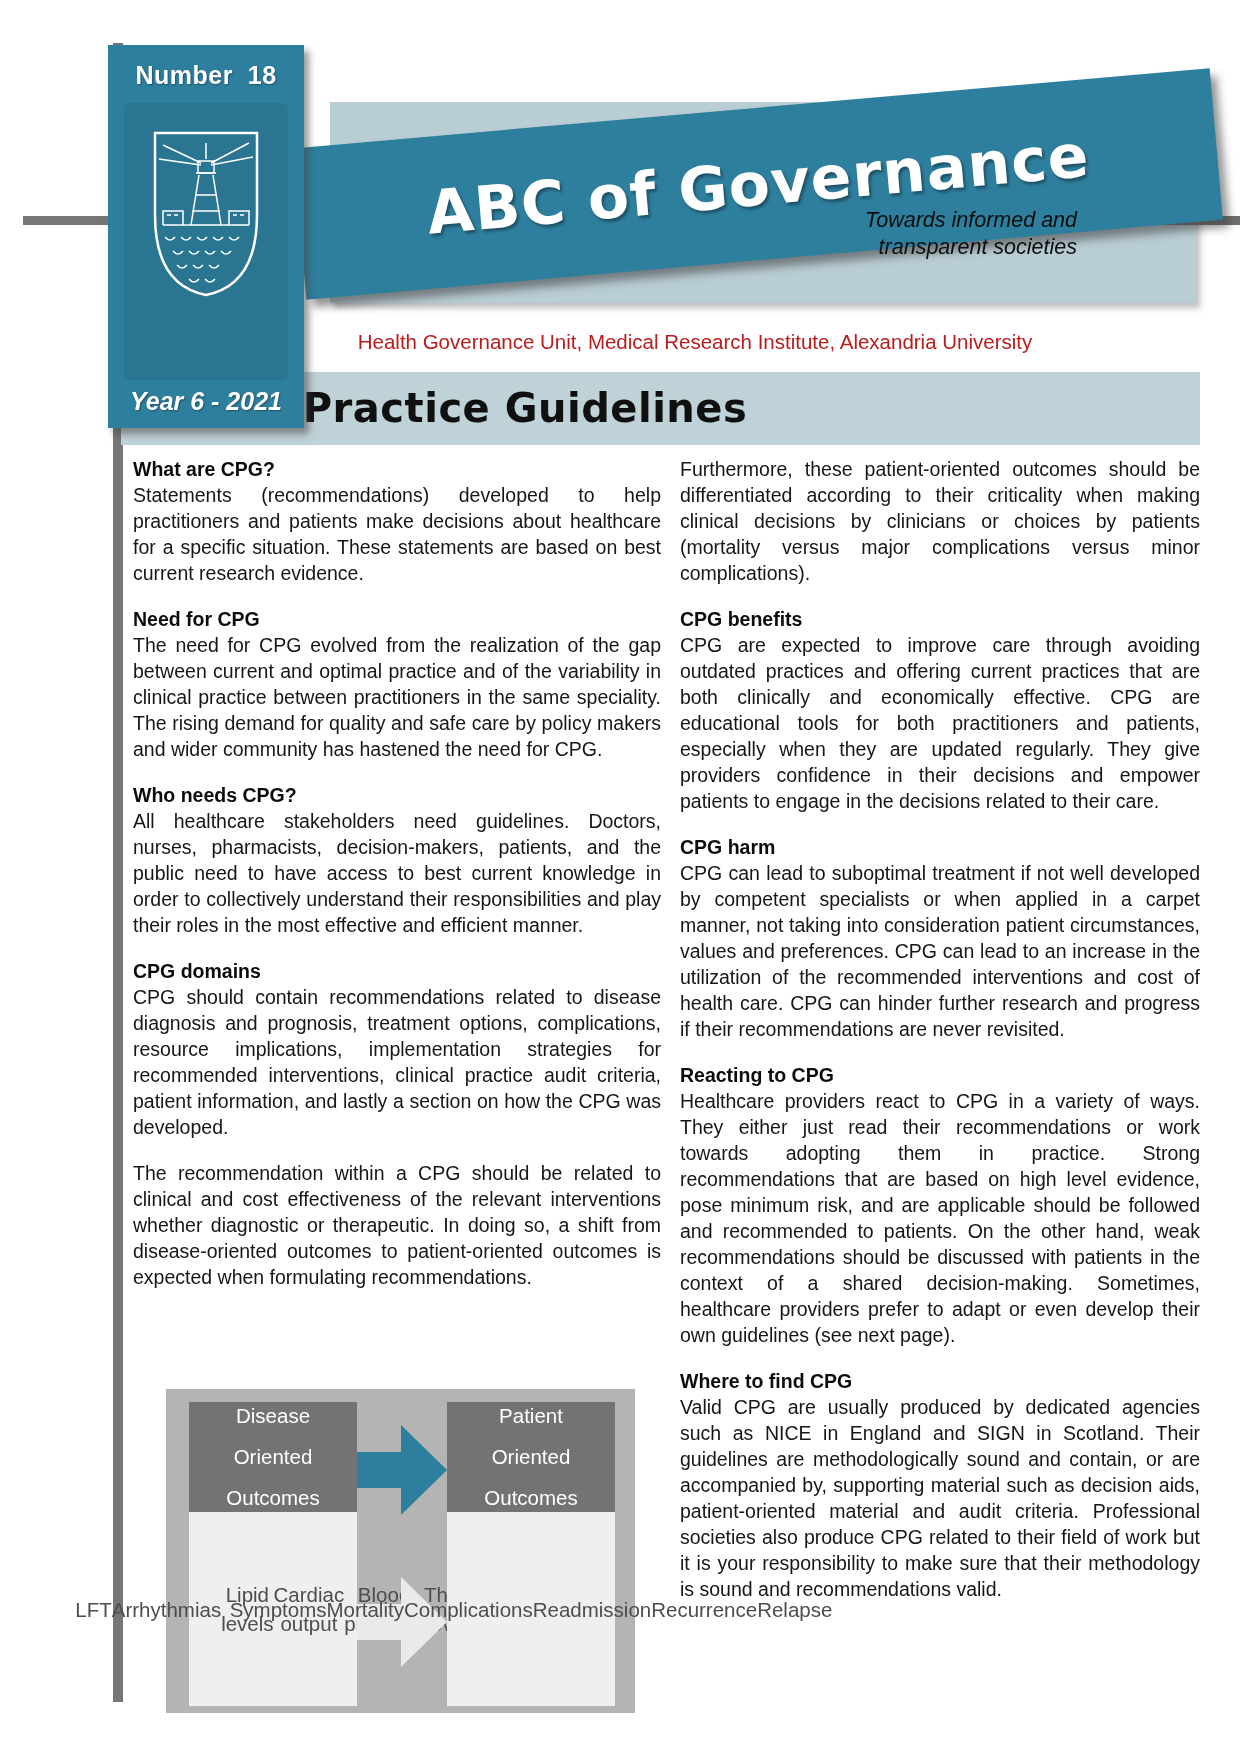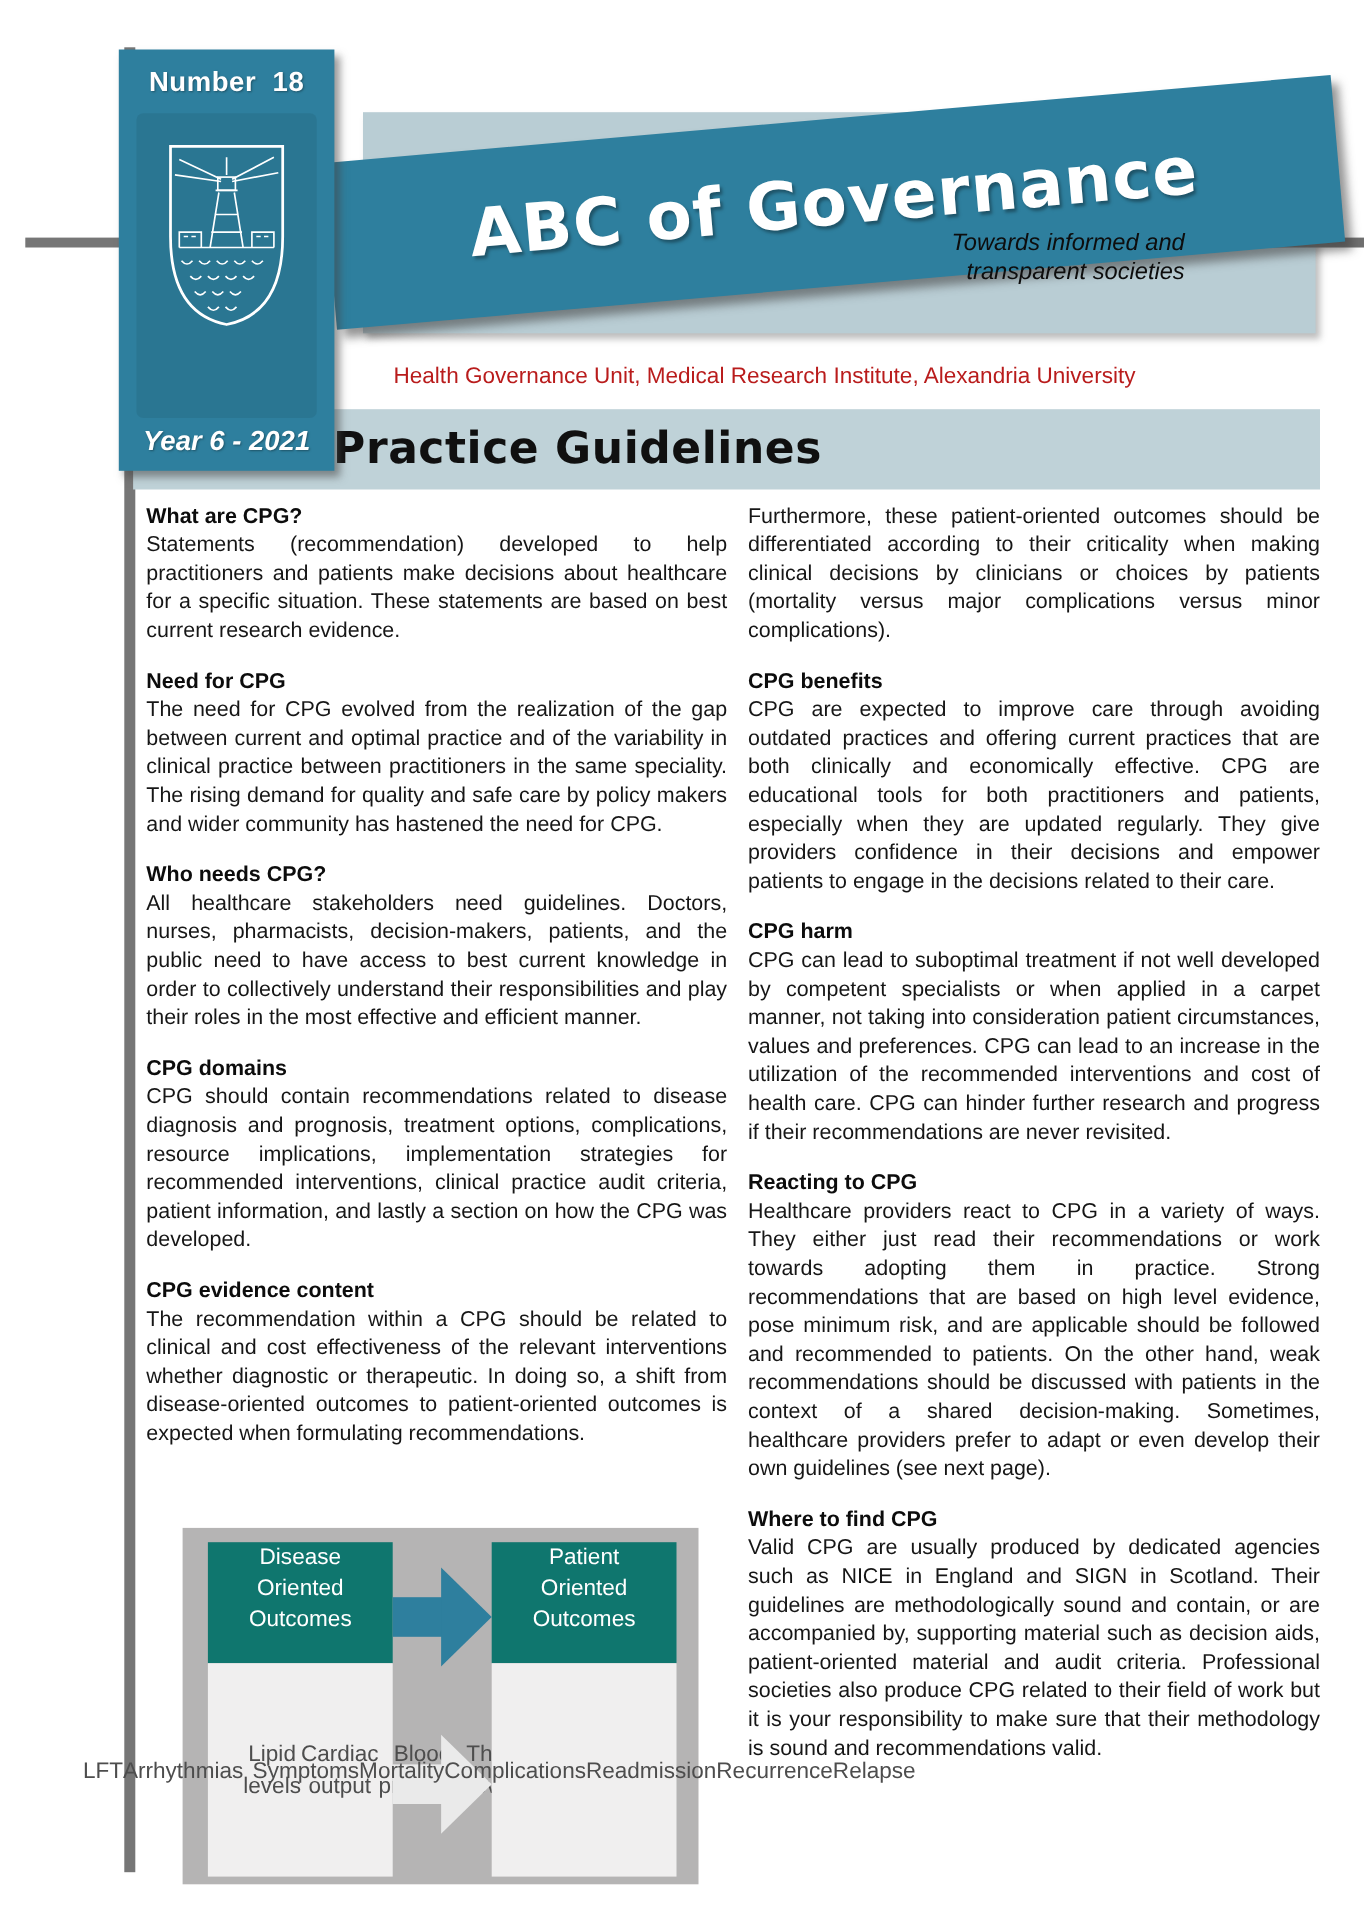--- a/index.html
+++ b/index.html
@@ -72,22 +72,22 @@
   .sec p{margin:0 0 20px 0;text-align:justify;}
   
   .diagram{
     position:absolute;left:166px;top:1389px;width:469px;height:324px;
     background:#b5b4b4;z-index:2;
   }
   .dg-box{
     position:absolute;width:168px;box-sizing:border-box;text-align:center;
   }
   .dg-teal{
-    top:13px;height:110px;background:#0f766e;color:#ffffff;
-    display:flex;flex-direction:column;align-items:center;justify-content:flex-start;
+    top:13px;height:110px;background:#737373;color:#ffffff;
+    display:flex;flex-direction:column;align-items:center;justify-content:space-between;
     font-size:20.5px;line-height:28px;
   }
   .dg-list{
     top:123px;height:194px;background:#f0efef;color:#4d4d4d;
     display:flex;flex-direction:row;align-items:center;justify-content:center;
     font-size:20.5px;line-height:29px;
   }
   .b1{left:23px;} .b2{left:281px;}
   .arrow{position:absolute;left:191px;width:90px;height:0;}
   .arrow .shaft{position:absolute;left:0;width:46px;height:36px;top:-18px;}
@@ -145,36 +145,35 @@
 
   <div class="affiliation">Health Governance Unit, Medical Research Institute, Alexandria University</div>
 
   <div class="title-bar">
     <div class="pt">Clinical Practice Guidelines</div>
   </div>
 
   <div class="col col-left">
     <div class="sec">
       <h3>What are CPG?</h3>
-      <p>Statements (recommendation) developed to help practitioners and patients make decisions about healthcare for a specific situation. These statements are based on best current research evidence.</p>
+      <p>Statements (recommendations) developed to help practitioners and patients make decisions about healthcare for a specific situation. These statements are based on best current research evidence.</p>
     </div>
     <div class="sec">
       <h3>Need for CPG</h3>
       <p>The need for CPG evolved from the realization of the gap between current and optimal practice and of the variability in clinical practice between practitioners in the same speciality. The rising demand for quality and safe care by policy makers and wider community has hastened the need for CPG.</p>
     </div>
     <div class="sec">
       <h3>Who needs CPG?</h3>
       <p>All healthcare stakeholders need guidelines. Doctors, nurses, pharmacists, decision-makers, patients, and the public need to have access to best current knowledge in order to collectively understand their responsibilities and play their roles in the most effective and efficient manner.</p>
     </div>
     <div class="sec">
       <h3>CPG domains</h3>
       <p>CPG should contain recommendations related to disease diagnosis and prognosis, treatment options, complications, resource implications, implementation strategies for recommended interventions, clinical practice audit criteria, patient information, and lastly a section on how the CPG was developed.</p>
     </div>
     <div class="sec">
-      <h3>CPG evidence content</h3>
       <p>The recommendation within a CPG should be related to clinical and cost effectiveness of the relevant interventions whether diagnostic or therapeutic. In doing so, a shift from disease-oriented outcomes to patient-oriented outcomes is expected when formulating recommendations.</p>
     </div>
   </div>
 
   <div class="col col-right">
     <div class="sec">
       <p>Furthermore, these patient-oriented outcomes should be differentiated according to their criticality when making clinical decisions by clinicians or choices by patients (mortality versus major complications versus minor complications).</p>
     </div>
     <div class="sec">
       <h3>CPG benefits</h3>

